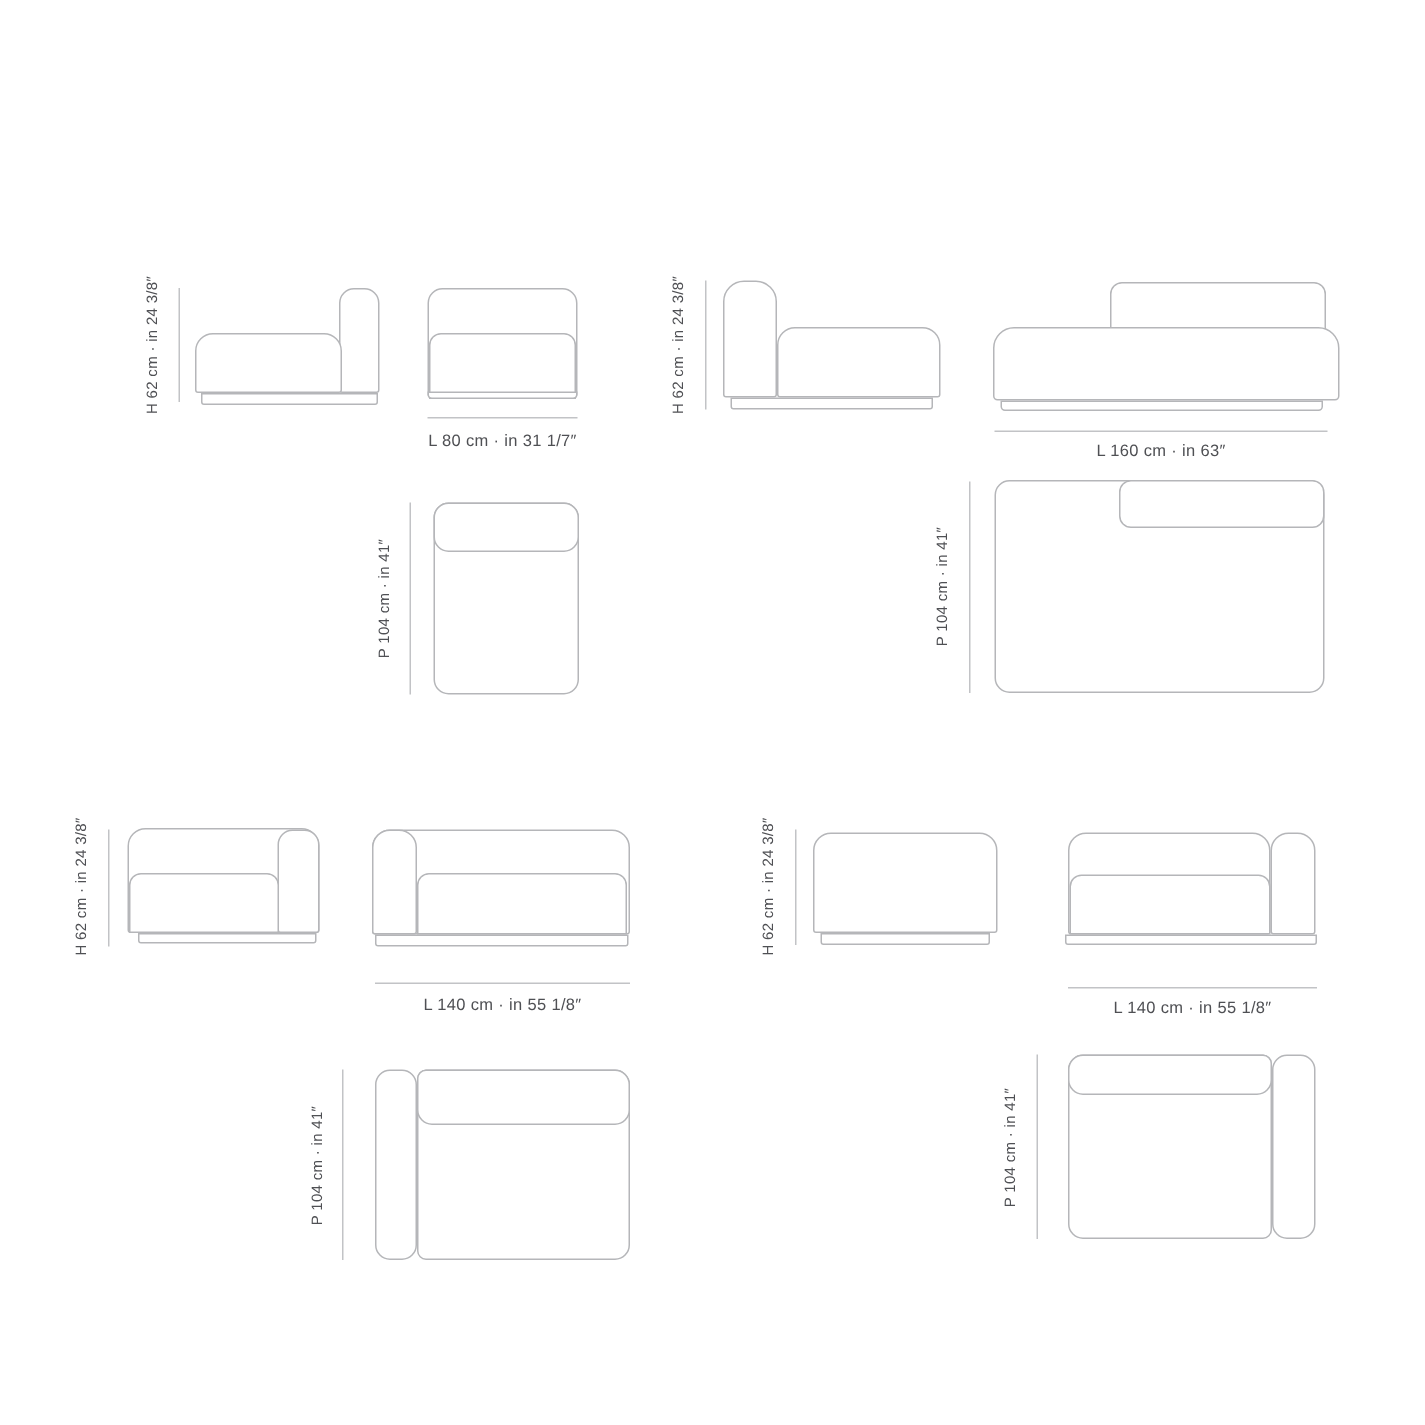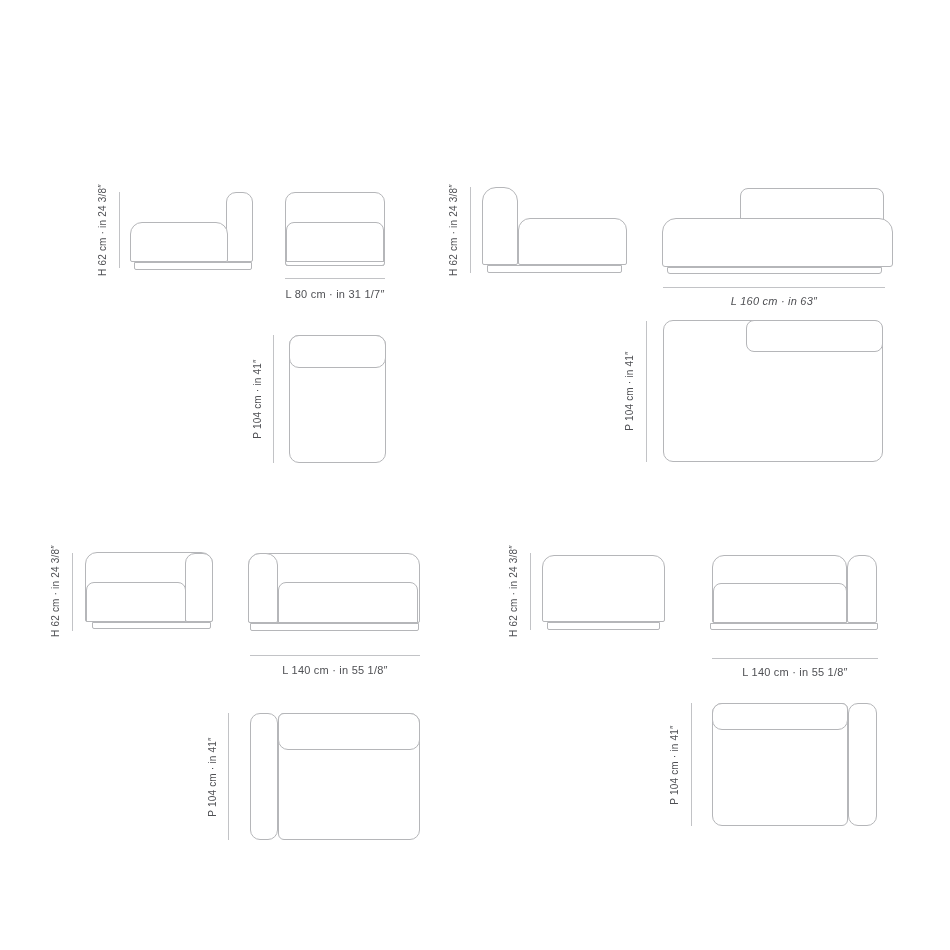--- a/index.html
+++ b/index.html
@@ -55,21 +55,21 @@
 
     <div class="shape" style="left:482px;top:187px;width:36px;height:78px;border-radius:14px 14px 2px 2px;z-index:1;"></div>
     <div class="shape" style="left:518px;top:218px;width:109px;height:47px;border-radius:12px 12px 2px 2px;z-index:2;"></div>
     <div class="shape" style="left:487px;top:265px;width:135px;height:8px;border-radius:0 0 2px 2px;z-index:1;"></div>
 
     <div class="shape" style="left:740px;top:188px;width:144px;height:40px;border-radius:8px 8px 0 0;z-index:1;"></div>
     <div class="shape" style="left:662px;top:218px;width:231px;height:49px;border-radius:14px 14px 3px 3px;z-index:2;"></div>
     <div class="shape" style="left:667px;top:267px;width:215px;height:7px;border-radius:0 0 3px 3px;z-index:3;"></div>
 
     <div class="dim" style="left:663px;top:287px;width:222px;height:1px;"></div>
-    <div class="dimlabel" style="left:774px;top:301px;font-style:italic;">L 160 cm · in 63″</div>
+    <div class="dimlabel" style="left:774px;top:301px;">L 160 cm · in 63″</div>
 
     <div class="dim" style="left:646px;top:321px;width:1px;height:141px;"></div>
     <div class="dimlabel vert" style="left:629px;top:391px;">P 104 cm · in 41″</div>
     <div class="shape" style="left:663px;top:320px;width:220px;height:142px;border-radius:10px;z-index:1;"></div>
     <div class="shape" style="left:746px;top:320px;width:137px;height:32px;border-radius:8px;z-index:2;"></div>
   </div>
 
   <div>
 
     <div class="dim" style="left:72px;top:553px;width:1px;height:78px;"></div>

